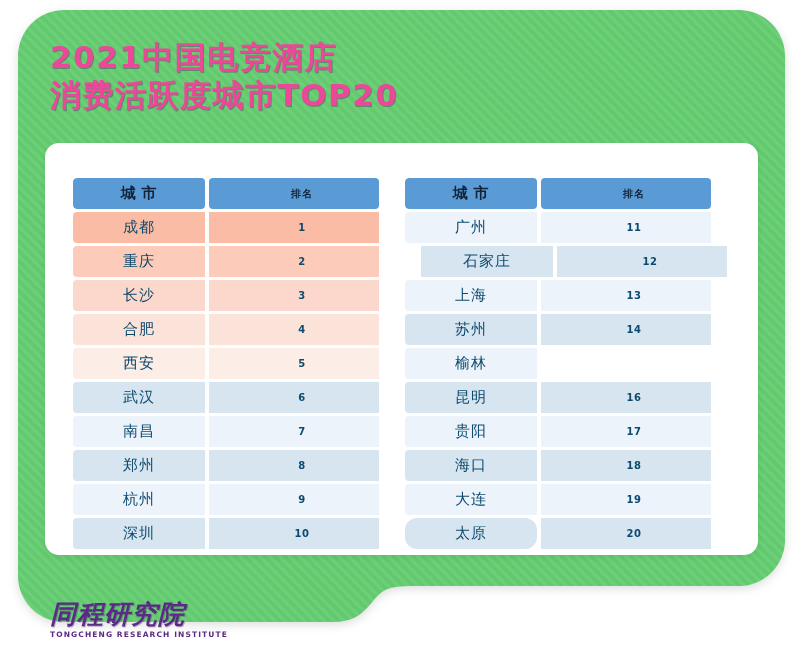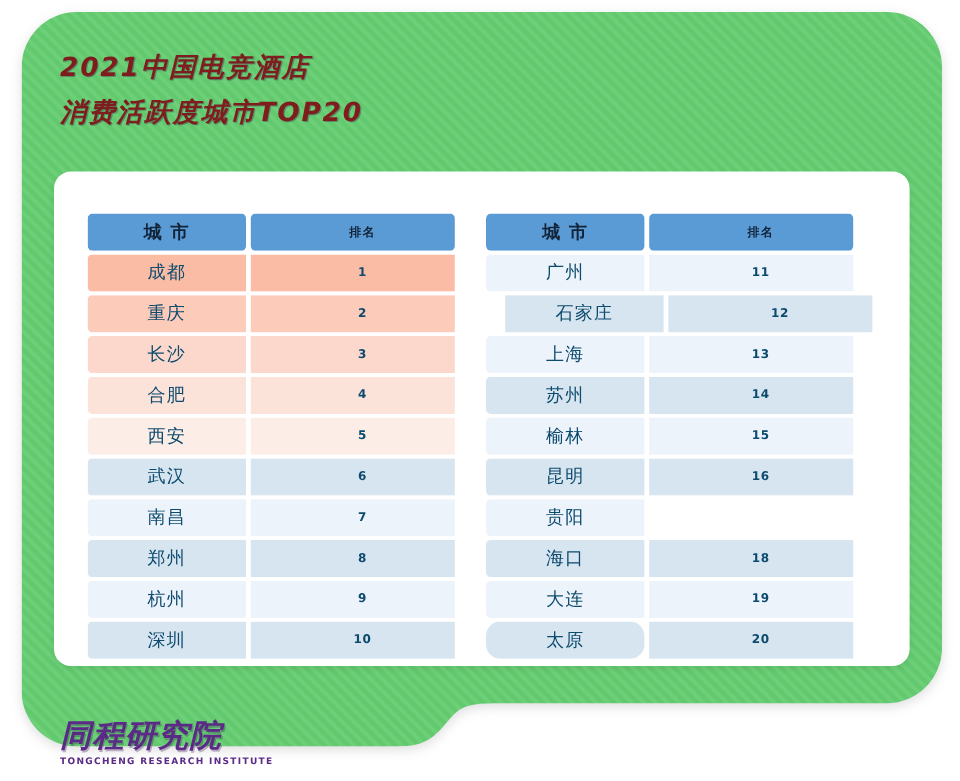--- a/index.html
+++ b/index.html
@@ -34,25 +34,24 @@
   
   #title-block {
     position: absolute;
     left: 32px;
     top: 28px;
     z-index: 5;
   }
   .title-line {
     font-family: "DejaVu Sans", "Liberation Sans", sans-serif;
     font-weight: bold;
-    font-style: italic;
-    font-size: 22px;
+    font-size: 31px;
     line-height: 38px;
     letter-spacing: 1.5px;
-    color: #7f1d1d;
+    color: #ec4899;
     white-space: nowrap;
     text-shadow: 1px 1px 0 rgba(60,20,90,0.35);
   }
 
   
   #white-panel {
     position: absolute;
     left: 27px;
     top: 133px;
     width: 713px;
@@ -81,21 +80,21 @@
     overflow: hidden;
   }
   .cell {
     display: flex;
     align-items: center;
     justify-content: center;
     height: 100%;
     font-size: 15px;
     color: #0c4a6e;
   }
-  .cell.city { width: 132px; }
+  .cell.city { width: 132px; font-family: Liberation Serif, serif; }
   .cell.rank { width: 154px; margin-left: 4px; }
 
   .row.head .cell {
     background: #5B9BD5;
     color: #12243a;
     font-weight: bold;
     font-size: 15px;
     letter-spacing: 3px;
     border-radius: 4px;
   }
@@ -221,28 +220,28 @@
             <div class="row">
               <div class="cell city" style="background: rgb(237, 243, 251);">上海</div>
               <div class="cell rank" style="background: rgb(237, 243, 251);">13</div>
             </div>
             <div class="row">
               <div class="cell city" style="background: rgb(215, 229, 240);">苏州</div>
               <div class="cell rank" style="background: rgb(215, 229, 240);">14</div>
             </div>
             <div class="row">
               <div class="cell city" style="background: rgb(237, 243, 251);">榆林</div>
-              <div class="cell rank" style="background: rgb(237, 243, 251);">15</div>
             </div>
             <div class="row">
               <div class="cell city" style="background: rgb(215, 229, 240);">昆明</div>
               <div class="cell rank" style="background: rgb(215, 229, 240);">16</div>
             </div>
             <div class="row">
               <div class="cell city" style="background: rgb(237, 243, 251);">贵阳</div>
+              <div class="cell rank" style="background: rgb(237, 243, 251);">17</div>
             </div>
             <div class="row">
               <div class="cell city" style="background: rgb(215, 229, 240);">海口</div>
               <div class="cell rank" style="background: rgb(215, 229, 240);">18</div>
             </div>
             <div class="row">
               <div class="cell city" style="background: rgb(237, 243, 251);">大连</div>
               <div class="cell rank" style="background: rgb(237, 243, 251);">19</div>
             </div>
             <div class="row">

